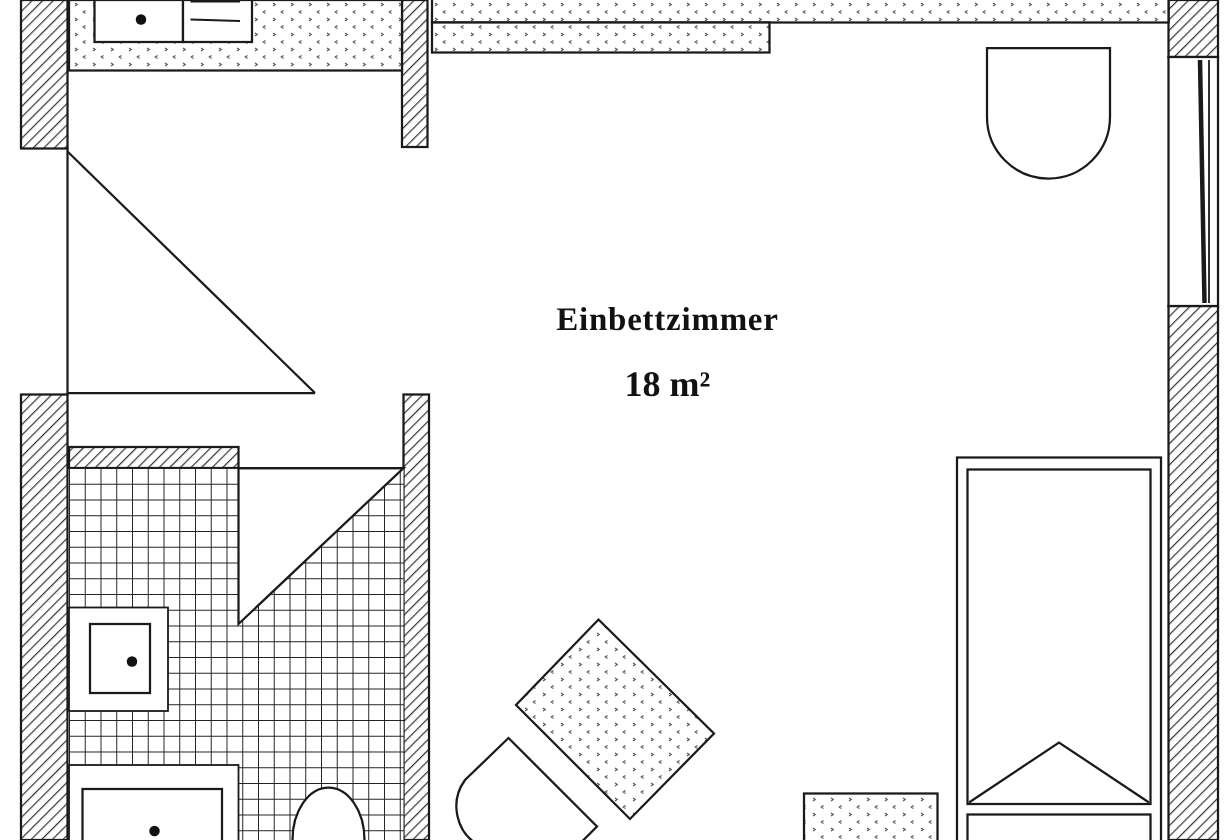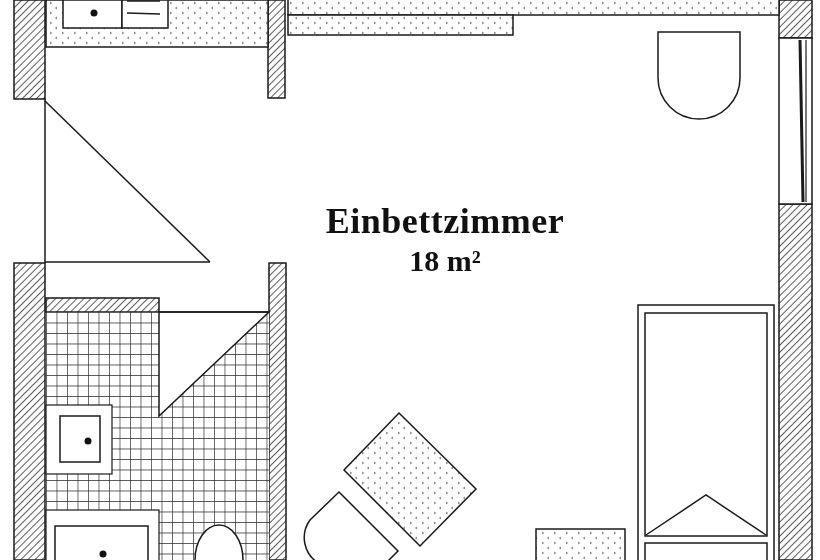--- a/index.html
+++ b/index.html
@@ -7,22 +7,22 @@
     #plan { position: absolute; left: 0; top: 0; }
     .room-label {
       position: absolute;
       left: 290px; width: 310px;
       text-align: center;
       font-family: "Liberation Serif", "DejaVu Serif", serif;
       font-weight: bold;
       color: #111111;
       pointer-events: none;
     }
-    #room-name { top: 200px; font-size: 36px; letter-spacing: 0.5px; }
-    #room-area { top: 244px; font-size: 30px; }
+    #room-name { top: 200px; font-size: 22px; letter-spacing: 0.5px; }
+    #room-area { top: 244px; font-size: 24px; }
   </style>
 </head>
 <body>
 
 <svg id="plan" width="820" height="560" viewBox="0 0 820 560" xmlns="http://www.w3.org/2000/svg">
   <defs>
     <pattern id="hatch" patternUnits="userSpaceOnUse" width="5" height="5" patternTransform="rotate(45)">
       <rect width="5" height="5" fill="#ffffff"></rect>
       <line x1="0" y1="0" x2="0" y2="5" stroke="#333" stroke-width="1.6"></line>
     </pattern>

